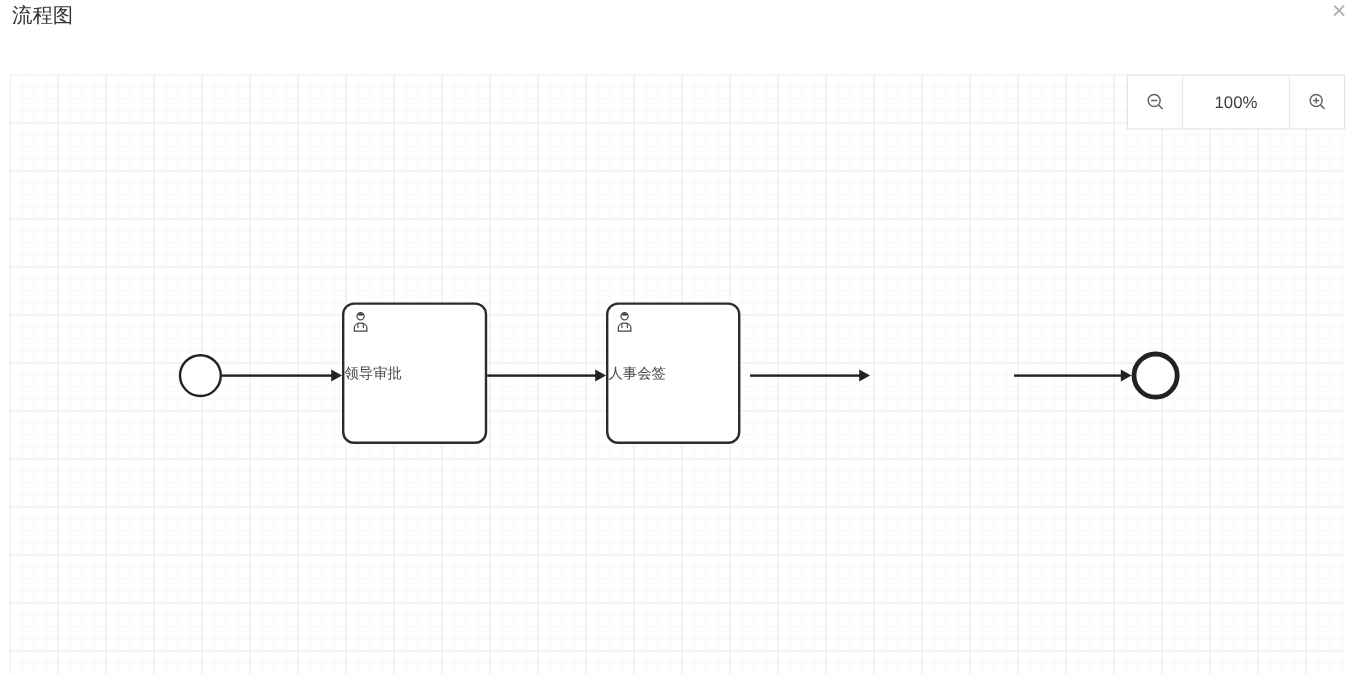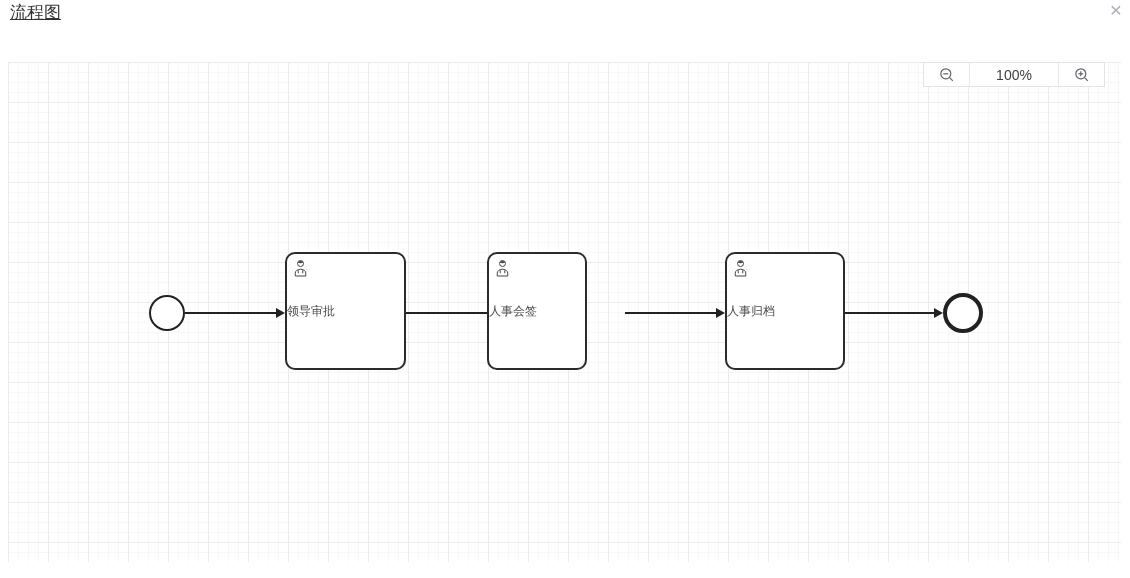--- a/index.html
+++ b/index.html
@@ -3,36 +3,36 @@
 <meta charset="utf-8">
 <style>
   * { margin:0; padding:0; box-sizing:border-box; }
   html,body { width:1130px; height:578px; background:#ffffff; overflow:hidden;
               font-family:"Liberation Sans","DejaVu Sans",sans-serif; }
   .app { position:relative; width:1130px; height:578px; background:#fff; }
 
   
   .header { position:absolute; left:0; top:0; width:100%; height:62px; background:#fff; }
   .page-title { position:absolute; left:10px; top:2px; font-size:17px; font-weight:400;
-                color:#333; line-height:22px;text-decoration:underline; }
+                color:#333; line-height:22px; }
   .close { position:absolute; right:8px; top:-2px; font-size:21px; color:#a9aeb5;
            line-height:24px; cursor:pointer; user-select:none; }
 
   
   .canvas { position:absolute; left:8px; top:62px; width:1113px; height:500px;
             background-color:#fff;
             background-image:
               linear-gradient(to right, #ebebeb 1px, transparent 1px),
               linear-gradient(to bottom, #ebebeb 1px, transparent 1px),
               linear-gradient(to right, #f7f7f7 1px, transparent 1px),
               linear-gradient(to bottom, #f7f7f7 1px, transparent 1px);
             background-size:40px 40px, 40px 40px, 10px 10px, 10px 10px; }
 
   
-  .zoom-toolbar { position:absolute; top:0; right:16px; height:25px; display:flex;
+  .zoom-toolbar { position:absolute; top:0; right:0; height:46px; display:flex;
                   background:#fff; border:1px solid #e3e3e3; border-radius:0;
                   overflow:hidden; }
   .zbtn { width:45px; height:100%; display:flex; align-items:center; justify-content:center;
           background:#fff; border:none; cursor:pointer; padding:0; }
   .zlevel { width:90px; height:100%; display:flex; align-items:center; justify-content:center;
             font-size:14px; color:#3f3f3f; border-left:1px solid #e8e8e8;
             border-right:1px solid #e8e8e8; }
 
   
   .start-event { position:absolute; left:141px; top:233px; width:36px; height:36px;
@@ -107,38 +107,28 @@
       <svg class="user-icon" viewBox="0 0 30 36" fill="none">
         <circle cx="15" cy="9" r="6" fill="#fff" stroke="#444" stroke-width="2"></circle>
         <path d="M9.6 7.2 a6 6 0 0 1 10.8 0 c-2.6 1.4 -8.2 1.4 -10.8 0 z" fill="#444"></path>
         <path d="M4.5 34 v-5.5 c0-5 4.8-8 10.5-8 s10.5 3 10.5 8 V34 z" fill="#fff" stroke="#444" stroke-width="2" stroke-linejoin="round"></path>
         <line x1="10.5" y1="22.5" x2="10.5" y2="28.5" stroke="#444" stroke-width="2"></line>
         <line x1="19.5" y1="22.5" x2="19.5" y2="28.5" stroke="#444" stroke-width="2"></line>
       </svg>
       <span class="task-label">领导审批</span>
     </div>
 
-    <div class="task" style="left:479px;width:100px">
+    <div class="task" style="left:497px;width:112px">
       <svg class="user-icon" viewBox="0 0 30 36" fill="none">
         <circle cx="15" cy="9" r="6" fill="#fff" stroke="#444" stroke-width="2"></circle>
         <path d="M9.6 7.2 a6 6 0 0 1 10.8 0 c-2.6 1.4 -8.2 1.4 -10.8 0 z" fill="#444"></path>
         <path d="M4.5 34 v-5.5 c0-5 4.8-8 10.5-8 s10.5 3 10.5 8 V34 z" fill="#fff" stroke="#444" stroke-width="2" stroke-linejoin="round"></path>
         <line x1="10.5" y1="22.5" x2="10.5" y2="28.5" stroke="#444" stroke-width="2"></line>
         <line x1="19.5" y1="22.5" x2="19.5" y2="28.5" stroke="#444" stroke-width="2"></line>
       </svg>
       <span class="task-label">人事会签</span>
     </div>
 
-    <div class="task" style="left:717px;width:120px">
-      <svg class="user-icon" viewBox="0 0 30 36" fill="none">
-        <circle cx="15" cy="9" r="6" fill="#fff" stroke="#444" stroke-width="2"></circle>
-        <path d="M9.6 7.2 a6 6 0 0 1 10.8 0 c-2.6 1.4 -8.2 1.4 -10.8 0 z" fill="#444"></path>
-        <path d="M4.5 34 v-5.5 c0-5 4.8-8 10.5-8 s10.5 3 10.5 8 V34 z" fill="#fff" stroke="#444" stroke-width="2" stroke-linejoin="round"></path>
-        <line x1="10.5" y1="22.5" x2="10.5" y2="28.5" stroke="#444" stroke-width="2"></line>
-        <line x1="19.5" y1="22.5" x2="19.5" y2="28.5" stroke="#444" stroke-width="2"></line>
-      </svg>
-      <span class="task-label">人事归档</span>
-    </div>
 
     <div class="end-event"></div>
 
   </div>
 </div>
 
 </body></html>

